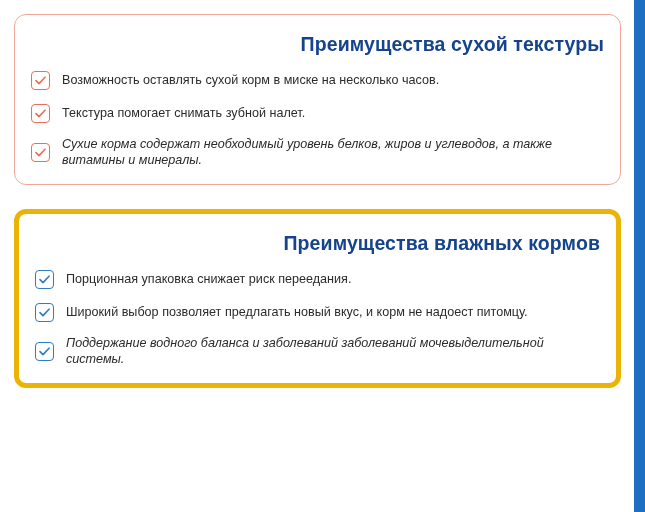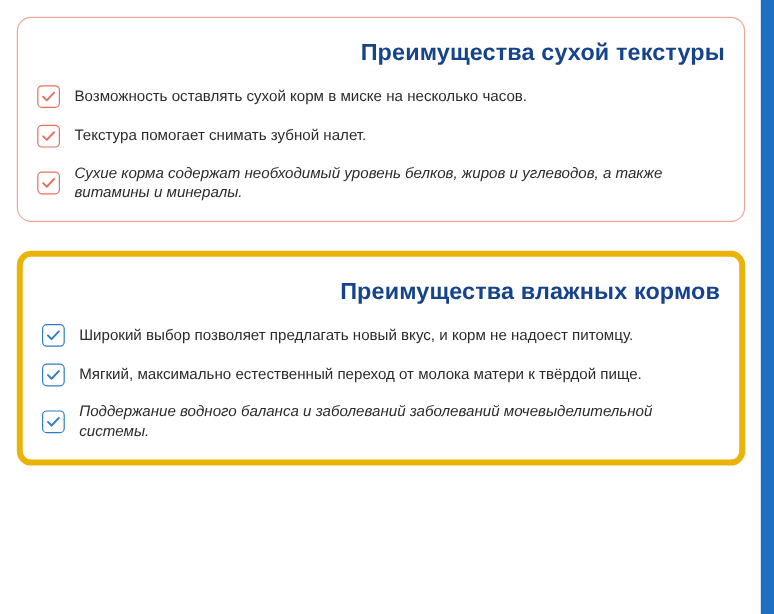--- a/index.html
+++ b/index.html
@@ -121,38 +121,38 @@
             <path d="M1 4.6 L4 7.6 L10 1.2" stroke="#e8705a" stroke-width="1.6" fill="none" stroke-linecap="round" stroke-linejoin="round"></path>
           </svg>
       </span>
       <span class="item-text">Сухие корма содержат необходимый уровень белков, жиров и углеводов, а также витамины и минералы.</span>
     </div>
   </div>
 
   <div class="card card-wet">
     <div class="card-title">Преимущества влажных кормов</div>
 
+    <div class="item">
+      <span class="check check-wet">
+        <svg width="11" height="9" viewBox="0 0 11 9">
+            <path d="M1 4.6 L4 7.6 L10 1.2" stroke="#2f7dc4" stroke-width="1.6" fill="none" stroke-linecap="round" stroke-linejoin="round"></path>
+          </svg>
+      </span>
+      <span class="item-text">Порционная упаковка снижает риск переедания.</span>
+    </div>
 
     <div class="item">
       <span class="check check-wet">
         <svg width="11" height="9" viewBox="0 0 11 9">
             <path d="M1 4.6 L4 7.6 L10 1.2" stroke="#2f7dc4" stroke-width="1.6" fill="none" stroke-linecap="round" stroke-linejoin="round"></path>
           </svg>
       </span>
       <span class="item-text">Широкий выбор позволяет предлагать новый вкус, и корм не надоест питомцу.</span>
     </div>
 
-    <div class="item">
-      <span class="check check-wet">
-        <svg width="11" height="9" viewBox="0 0 11 9">
-            <path d="M1 4.6 L4 7.6 L10 1.2" stroke="#2f7dc4" stroke-width="1.6" fill="none" stroke-linecap="round" stroke-linejoin="round"></path>
-          </svg>
-      </span>
-      <span class="item-text">Мягкий, максимально естественный переход от молока матери к твёрдой пище.</span>
-    </div>
 
     <div class="item">
       <span class="check check-wet">
         <svg width="11" height="9" viewBox="0 0 11 9">
             <path d="M1 4.6 L4 7.6 L10 1.2" stroke="#2f7dc4" stroke-width="1.6" fill="none" stroke-linecap="round" stroke-linejoin="round"></path>
           </svg>
       </span>
       <span class="item-text">Поддержание водного баланса и заболеваний заболеваний мочевыделительной системы.</span>
     </div>
   </div>

